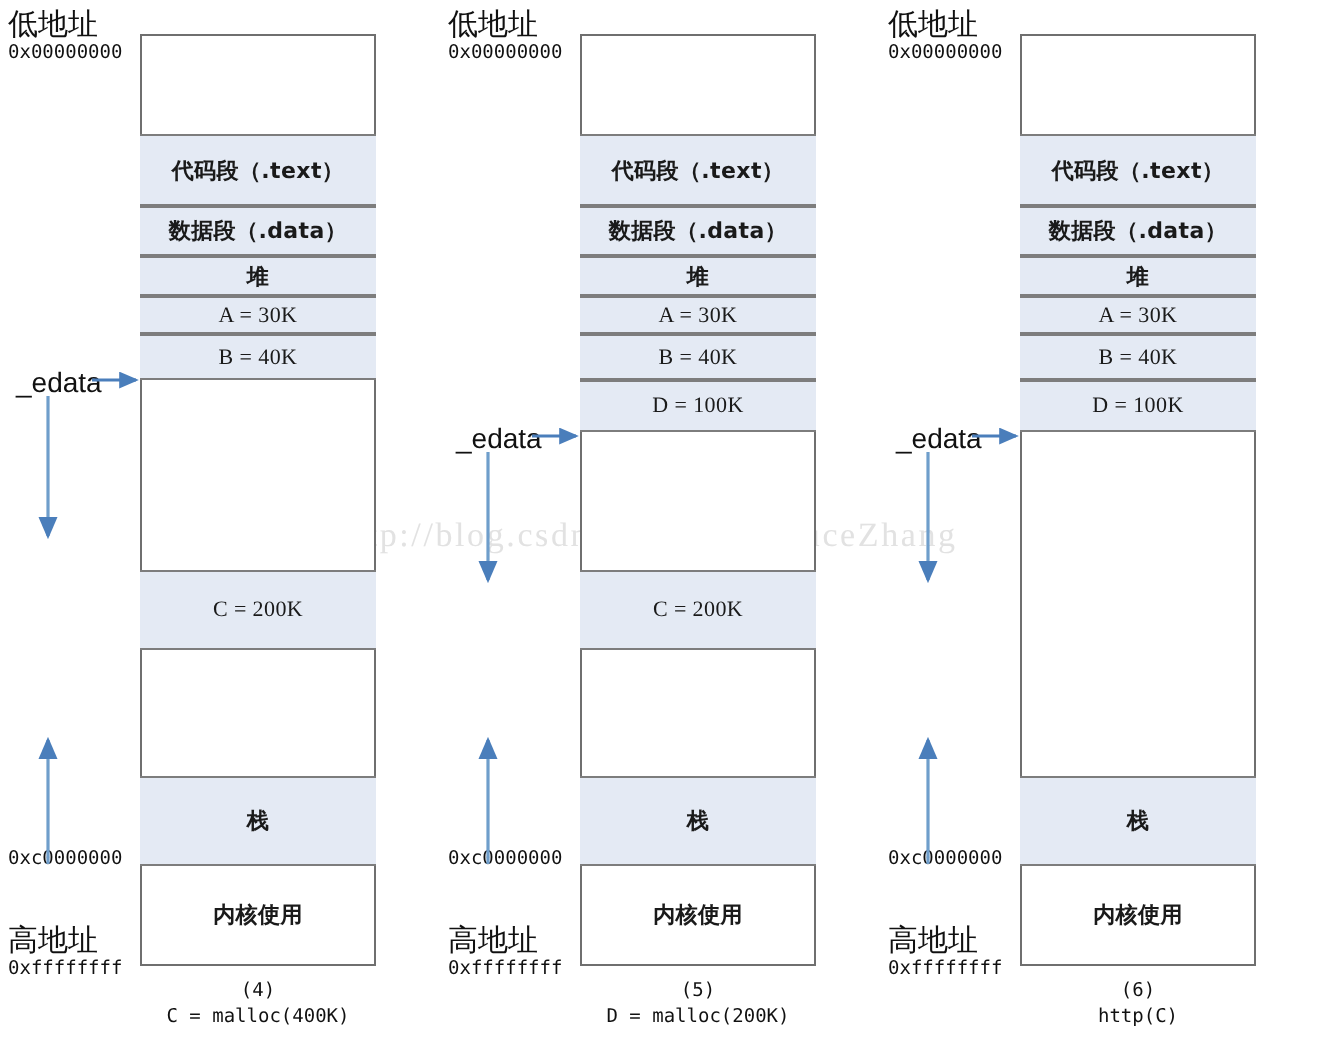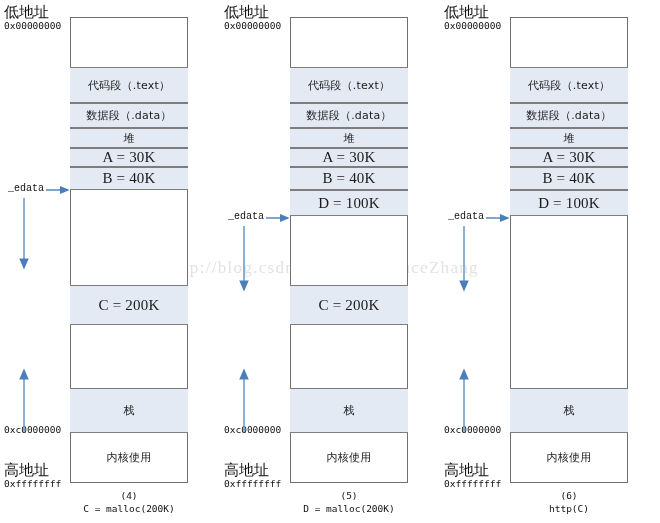--- a/index.html
+++ b/index.html
@@ -38,53 +38,53 @@
     border:1px solid #6f6f6f;
     box-sizing:border-box;
     background:#ffffff;
   }
   
   .seg{
     position:absolute;
     left:0; width:100%;
     box-sizing:border-box;
     display:flex;align-items:center;justify-content:center;
-    font-size:15px;
+    font-size:11px;
     color:#1a1a1a;
     white-space:nowrap;
     letter-spacing:0.2px;
   }
   .seg.fill{
     background:#e4eaf4;
     border-top:1px solid #7d7d7d;
     border-bottom:1px solid #7d7d7d;
   }
   .seg.empty{background:transparent;}
-  .seg.cjk{font-family:"DejaVu Sans","Liberation Sans",sans-serif;font-size:11px;}
+  .seg.cjk{font-family:"DejaVu Sans","Liberation Sans",sans-serif;font-size:11px;font-weight:bold;}
 
   
   .addr{
     position:absolute;
     font-family:"DejaVu Sans Mono","Liberation Mono",monospace;
     font-size:9.5px;
     color:#111;
     line-height:12px;
     white-space:nowrap;
     z-index:3;
   }
   .addr .cjk{
     font-family:"DejaVu Sans","Liberation Sans",sans-serif;
     font-size:15px;
   }
 
   
   .edata-label{
     position:absolute;
-    font-family:Liberation Mono, monospace;
-    font-size:10px;
+    font-family:Liberation Sans, sans-serif;
+    font-size:14px;
     color:#111;
     white-space:nowrap;
     z-index:3;
   }
 
   
   .arrows{position:absolute;left:0;top:0;width:220px;height:523px;z-index:3;}
 
   
   .caption{
@@ -143,21 +143,21 @@
         <div class="seg fill" style="top: 150px; height: 23px;">B = 40K</div>
         <div class="seg empty" style="top: 173px; height: 95px;"></div>
         <div class="seg fill" style="top: 268px; height: 40px;">C = 200K</div>
         <div class="seg empty" style="top: 308px; height: 63px;"></div>
         <div class="seg fill cjk" style="top: 371px; height: 45px;">栈</div>
         <div class="seg empty cjk" style="top: 416px; height: 49px;">内核使用</div>
       </div>
 
     <div class="caption" style="top:489px;">
       <span class="num">(4)</span>
-      <span class="op">C = malloc(200K)</span>
+      <span class="op">C = malloc(400K)</span>
     </div>
   </div>
 
   <div class="column col2">
     <div class="addr" style="left:4px;top:6px;">
       <span class="cjk">低地址</span><br>
       <span>0x00000000</span>
     </div>
     <div class="addr" style="left:4px;top:424px;">
       <span>0xc0000000</span>

